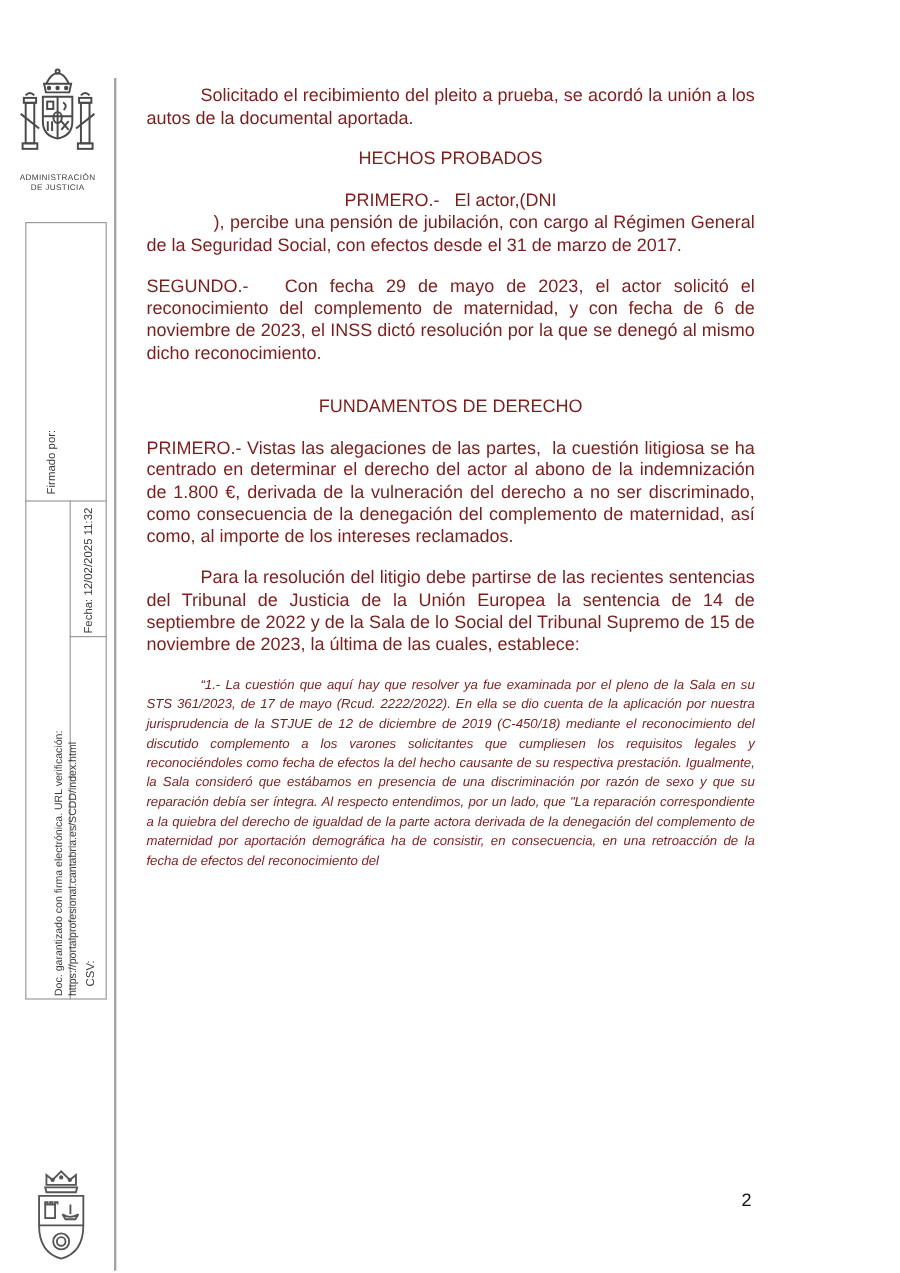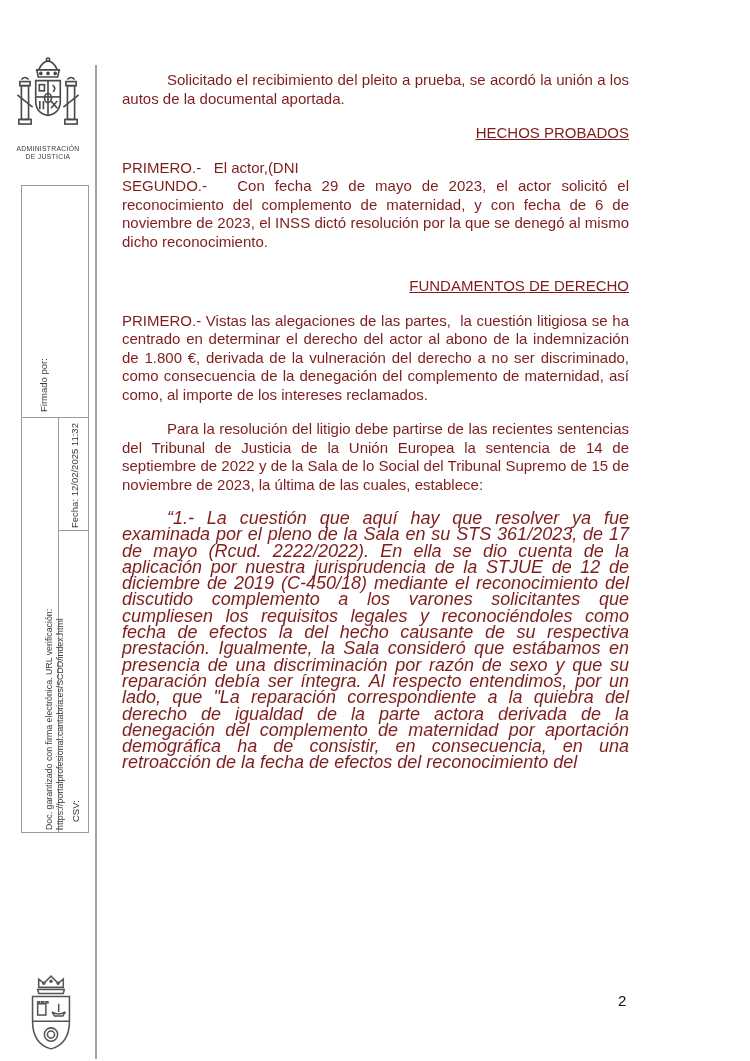--- a/index.html
+++ b/index.html
@@ -22,24 +22,24 @@
   .v-small{font-size:9.5px;line-height:12px;}
   .v-tiny{font-size:8.8px;line-height:10.5px;}
   
   .arms-bottom{left:24px;top:972px;width:54px;height:82px;}
   
   .main{left:122px;top:71px;width:507px;font-size:15px;line-height:18.5px;
         text-align:justify;color:#7f1d1d;}
   .main p{margin:0 0 16px 0;}
   .ind{text-indent:45px;}
   .ind2{text-indent:56px;}
-  .heading{text-align:right;margin:0 0 16px 0;text-decoration:underline;}
+  .heading{text-align:center;margin:0 0 16px 0;}
   .h2top{margin-top:26px;}
-  .split{display:flex;justify-content:flex-start;}
-  .quote{font-style:italic;font-size:18px;line-height:16.3px;margin-top:12px !important;}
+  .split{display:flex;justify-content:center;}
+  .quote{font-style:italic;font-size:11px;line-height:16.3px;margin-top:12px !important;}
   .pagenum{left:618px;top:992px;font-size:15px;}
   svg{display:block;}
 </style>
 </head>
 <body>
 
 <div class="abs divider"></div>
 
 <div class="abs arms-top">
   <svg viewBox="0 0 68 86" width="72" height="88" fill="none" stroke="#4a4a4a" stroke-width="1.6">
@@ -106,20 +106,21 @@
   </svg>
 </div>
 
 <div class="abs main">
   <p class="ind">Solicitado el recibimiento del pleito a prueba, se acordó la unión a los autos de la documental aportada.</p>
   <div class="heading">HECHOS PROBADOS</div>
   <div class="split">
     <span>PRIMERO.-&nbsp;&nbsp;&nbsp;El actor,</span>
     <span>(DNI</span>
   </div>
+  <p class="ind2">), percibe una pensión de jubilación, con cargo al Régimen General de la Seguridad Social, con efectos desde el 31 de marzo de 2017.</p>
   <p>SEGUNDO.-&nbsp;&nbsp;&nbsp;Con fecha 29 de mayo de 2023, el actor solicitó el reconocimiento del complemento de maternidad, y con fecha de 6 de noviembre de 2023, el INSS dictó resolución por la que se denegó al mismo dicho reconocimiento.</p>
   <div class="heading h2top">FUNDAMENTOS DE DERECHO</div>
   <p>PRIMERO.- Vistas las alegaciones de las partes,&nbsp; la cuestión litigiosa se ha centrado en determinar el derecho del actor al abono de la indemnización de 1.800 €, derivada de la vulneración del derecho a no ser discriminado, como consecuencia de la denegación del complemento de maternidad, así como, al importe de los intereses reclamados.</p>
   <p class="ind">Para la resolución del litigio debe partirse de las recientes sentencias del Tribunal de Justicia de la Unión Europea la sentencia de 14 de septiembre de 2022 y de la Sala de lo Social del Tribunal Supremo de 15 de noviembre de 2023, la última de las cuales, establece:</p>
   <p class="ind quote">“1.- La cuestión que aquí hay que resolver ya fue examinada por el pleno de la Sala en su STS 361/2023, de 17 de mayo (Rcud. 2222/2022). En ella se dio cuenta de la aplicación por nuestra jurisprudencia de la STJUE de 12 de diciembre de 2019 (C-450/18) mediante el reconocimiento del discutido complemento a los varones solicitantes que cumpliesen los requisitos legales y reconociéndoles como fecha de efectos la del hecho causante de su respectiva prestación. Igualmente, la Sala consideró que estábamos en presencia de una discriminación por razón de sexo y que su reparación debía ser íntegra. Al respecto entendimos, por un lado, que "La reparación correspondiente a la quiebra del derecho de igualdad de la parte actora derivada de la denegación del complemento de maternidad por aportación demográfica ha de consistir, en consecuencia, en una retroacción de la fecha de efectos del reconocimiento del</p>
 </div>
 
 <div class="abs pagenum">2</div>
 
 </body></html>

